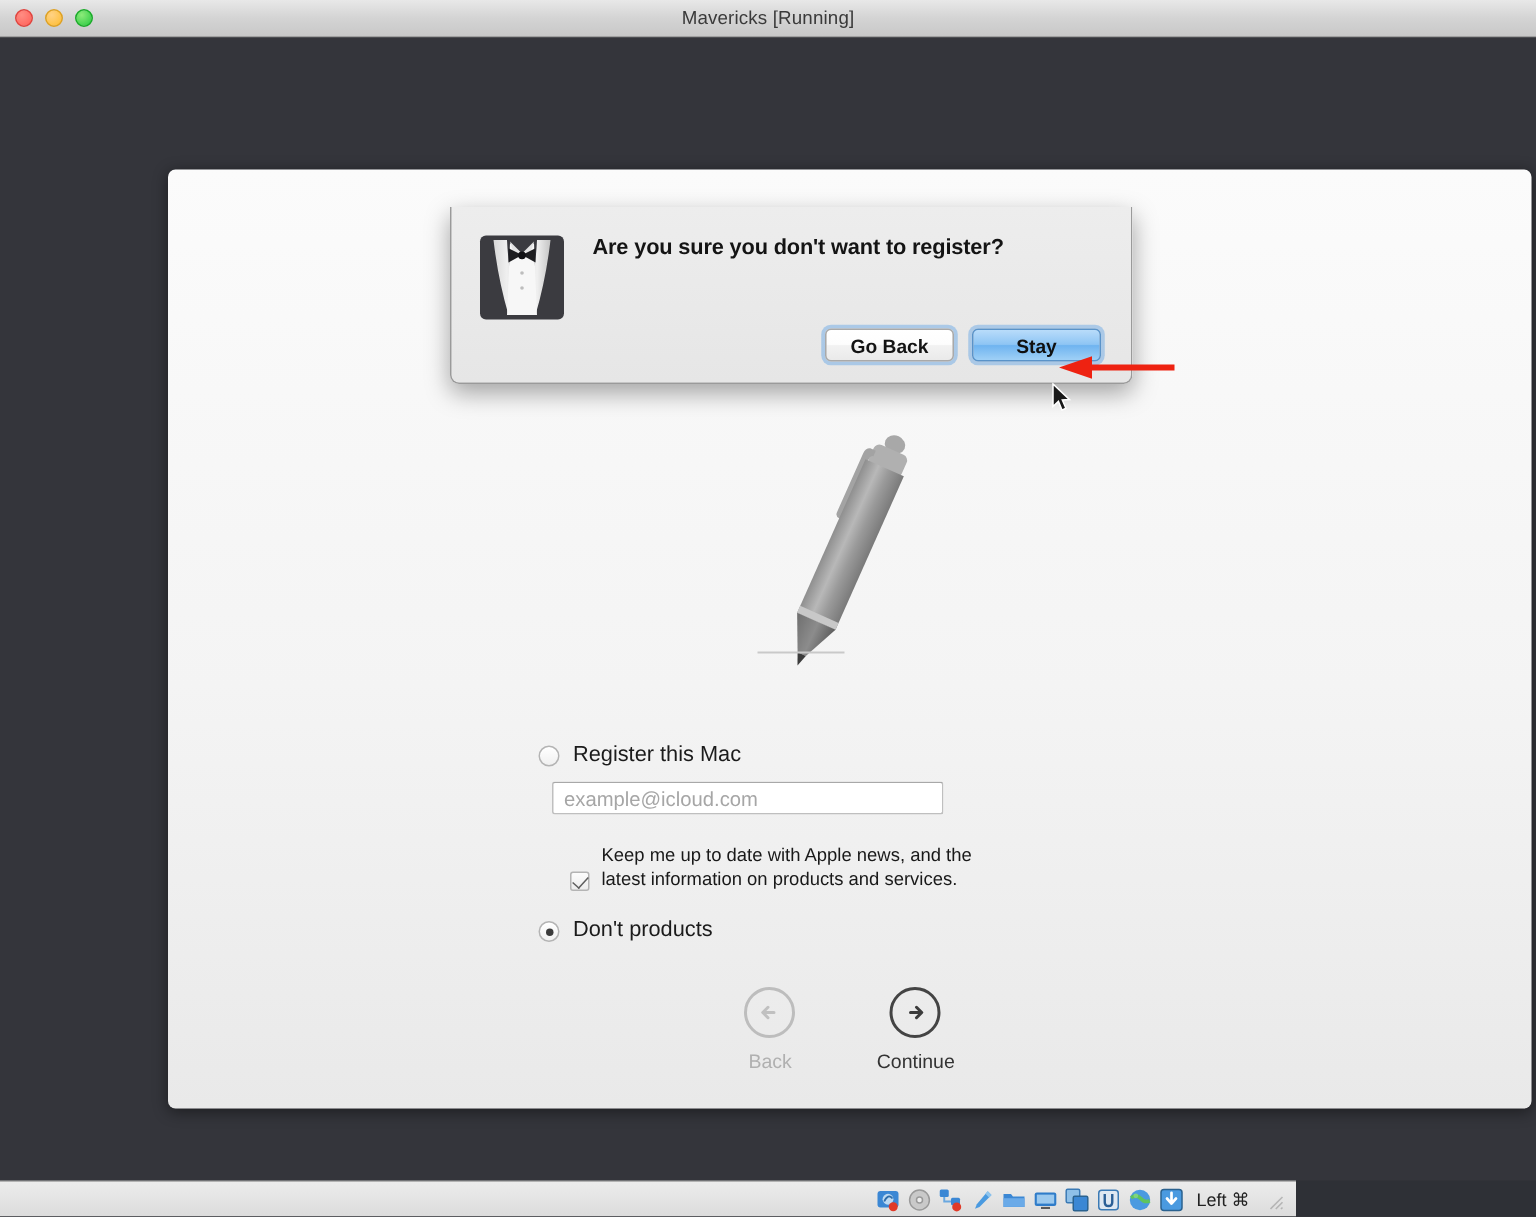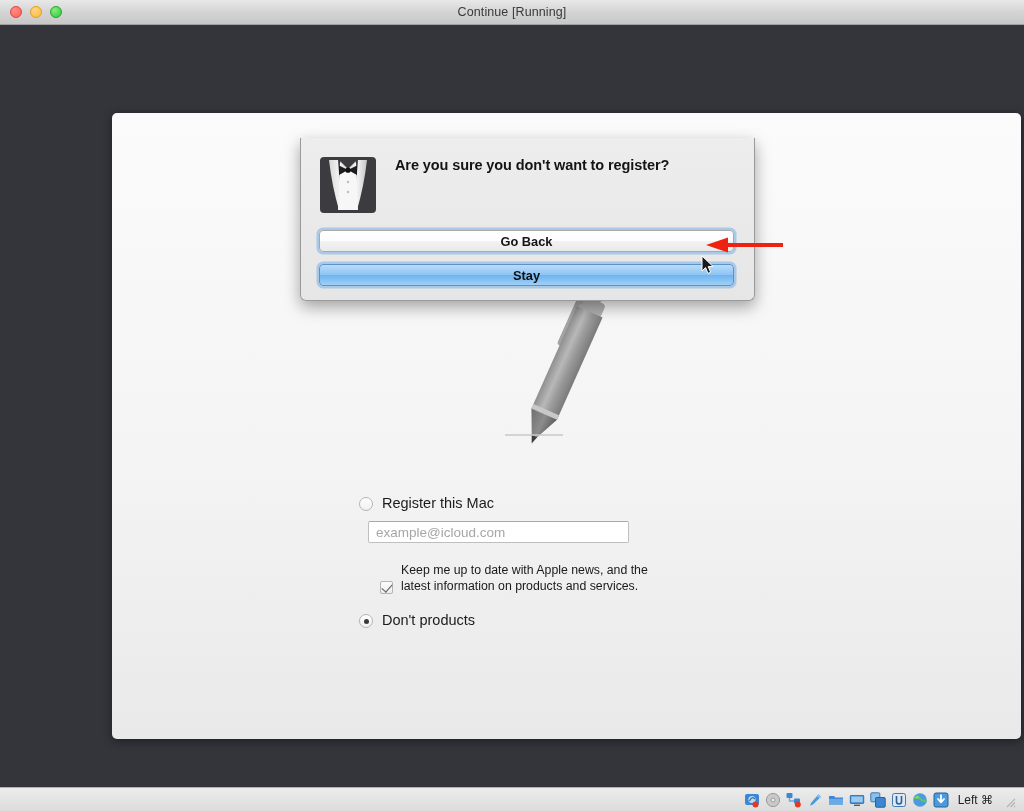--- a/index.html
+++ b/index.html
@@ -231,26 +231,24 @@
     color: #141414;
     letter-spacing: -0.1px;
   }
   .alert-msg {
     margin-top: 9px;
     font-size: 12.6px;
     line-height: 16.5px;
     color: #1d1d1d;
   }
   .alert-buttons {
-    margin-top: 12px;
     display: flex;
     justify-content: flex-end;
     gap: 12px;
     padding-right: 2px;
-    flex-direction: column;
   }
   .abtn {
     min-width: 86px;
     height: 22px;
     border-radius: 4px;
     font-size: 12.8px;
     font-weight: bold;
     display: flex;
     align-items: center;
     justify-content: center;
@@ -283,21 +281,21 @@
     position: absolute;
     left: 701px;
     top: 230px;
     z-index: 30;
   }
 
   
   .statusbar {
     position: absolute;
     bottom: 0; left: 0;
-    width: 1024px;
+    width: 864px;
     height: 24px;
     background: linear-gradient(to bottom, #ececec 0%, #dcdcdc 100%);
     border-top: 1px solid #b3b3b3;
     display: flex;
     align-items: center;
     justify-content: flex-end;
     padding-right: 8px;
     gap: 5px;
   }
   .sb-icon {
@@ -318,21 +316,21 @@
 </style>
 </head>
 <body>
 
 <div class="titlebar">
   <div class="traffic">
     <span class="tl tl-close"></span>
     <span class="tl tl-min"></span>
     <span class="tl tl-max"></span>
   </div>
-  <div class="win-title">Continue [Running]</div>
+  <div class="win-title">Mavericks [Running]</div>
 </div>
 
 <div class="vm-screen">
 
   <div class="setup-panel">
 
     <div class="faded-block">
       <div class="faded-title">Register Your Mac</div>
       <div class="faded-sub">
         <div>Stay up to date on product information and get faster access</div>
@@ -393,20 +391,38 @@
         </span>
       </div>
 
       <div class="row row2">
         <span class="radio sel"></span>
         <span class="radio-label">Don't products</span>
       </div>
 
     </div>
 
+    <div class="nav-row">
+      <div class="nav-btn">
+        <span class="nav-circle dim">
+          <svg width="18" height="18" viewBox="0 0 18 18">
+            <path d="M12 9 H5 M8 5.5 L4.5 9 L8 12.5" stroke="#c0c0c0" stroke-width="2" fill="none" stroke-linecap="round" stroke-linejoin="round"></path>
+          </svg>
+        </span>
+        <span class="nav-label dim">Back</span>
+      </div>
+      <div class="nav-btn">
+        <span class="nav-circle">
+          <svg width="18" height="18" viewBox="0 0 18 18">
+            <path d="M6 9 H13 M10 5.5 L13.5 9 L10 12.5" stroke="#3c3c3c" stroke-width="2" fill="none" stroke-linecap="round" stroke-linejoin="round"></path>
+          </svg>
+        </span>
+        <span class="nav-label">Continue</span>
+      </div>
+    </div>
 
   </div>
 
   <div class="alert">
     <div class="alert-body">
       <div class="tux-icon">
         <svg width="58" height="58" viewBox="0 0 58 58">
           <defs>
             <linearGradient id="lapel" x1="0" y1="0" x2="1" y2="0">
               <stop offset="0%" stop-color="#d8d8d8"></stop>

